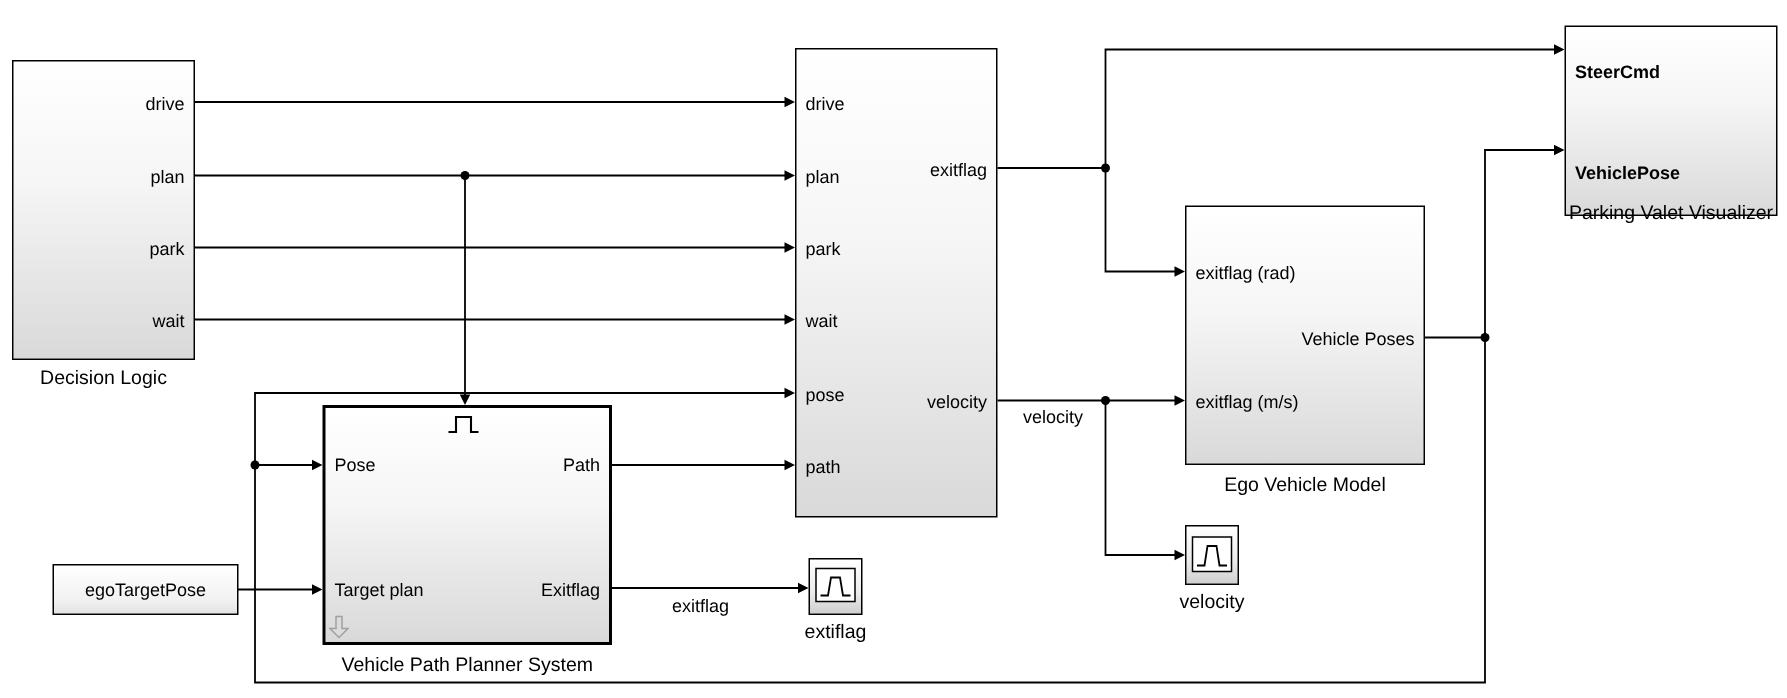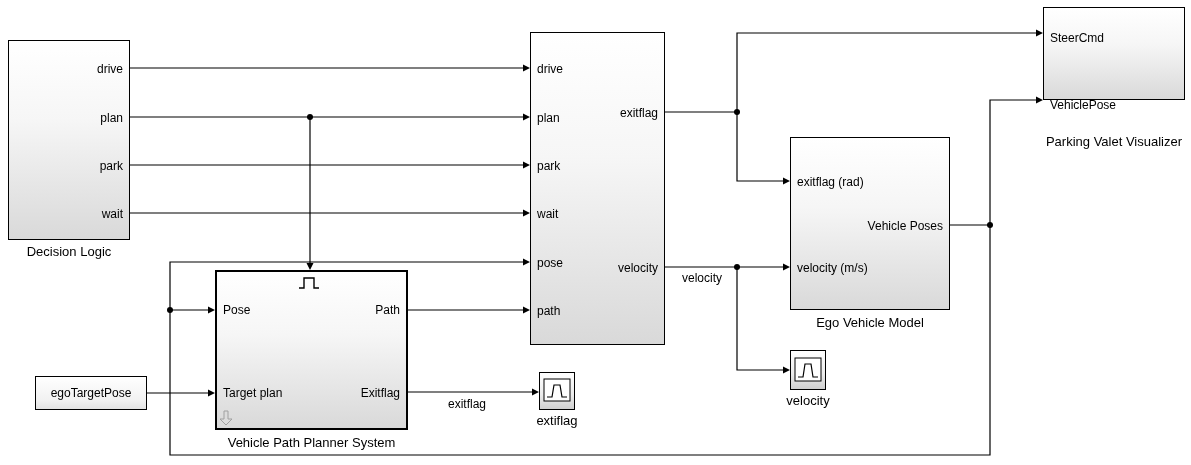--- a/index.html
+++ b/index.html
@@ -82,21 +82,21 @@
   </svg>
 
   <div class="block" style="left:8px; top:40px; width:122px; height:200px;">
     <div class="port-label out" style="top:21px">drive</div>
     <div class="port-label out" style="top:70px">plan</div>
     <div class="port-label out" style="top:118px">park</div>
     <div class="port-label out" style="top:166px">wait</div>
   </div>
   <div class="block-caption" style="left:-42px; top:245px; width:222px;">Decision Logic</div>
 
-  <div class="source-block" style="left:35px; top:376px; width:112px; height:34px;text-align:center;">
+  <div class="source-block" style="left:35px; top:376px; width:124px; height:34px;text-align:center;">
     <span>egoTargetPose</span>
   </div>
 
   <div class="block subsystem" style="left:215px; top:270px; width:193px; height:160px;">
     <svg style="position:absolute; left:80px; top:4px;" width="26" height="14" viewBox="0 0 26 14">
       <polyline points="2,12 7,12 7,2 17,2 17,12 22,12" fill="none" stroke="#000" stroke-width="1.4"></polyline>
     </svg>
     <svg style="position:absolute; left:2px; bottom:2px;" width="14" height="16" viewBox="0 0 14 16">
       <path d="M5 1 h4 v8 h4 l-6 6 -6 -6 h4 z" fill="#dcdcdc" stroke="#a0a0a0"></path>
     </svg>
@@ -113,26 +113,26 @@
     <div class="port-label in" style="top:126px">park</div>
     <div class="port-label in" style="top:174px">wait</div>
     <div class="port-label in" style="top:223px">pose</div>
     <div class="port-label in" style="top:271px">path</div>
     <div class="port-label out" style="top:73px">exitflag</div>
     <div class="port-label out" style="top:228px">velocity</div>
   </div>
 
   <div class="block" style="left:790px; top:137px; width:160px; height:173px;">
     <div class="port-label in" style="top:37px">exitflag (rad)</div>
-    <div class="port-label in" style="top:123px">velocity (m/s)</div>
+    <div class="port-label in" style="top:123px">exitflag (m/s)</div>
     <div class="port-label out" style="top:81px">Vehicle Poses</div>
   </div>
   <div class="block-caption" style="left:740px; top:316px; width:260px;">Ego Vehicle Model</div>
 
-  <div class="block" style="left:1043px; top:7px; width:142px; height:93px;">
+  <div class="block" style="left:1043px; top:17px; width:142px; height:127px;font-weight:bold;">
     <div class="port-label in" style="top:23px">SteerCmd</div>
     <div class="port-label in" style="top:90px">VehiclePose</div>
   </div>
   <div class="block-caption" style="left:993px; top:135px; width:242px;">Parking Valet Visualizer</div>
 
   <div class="scope-block" style="left:539px; top:372px; width:36px; height:38px;">
     <svg width="34" height="36" viewBox="0 0 34 36">
       <rect x="4" y="6" width="26" height="22" fill="#ffffff" stroke="#000"></rect>
       <polyline points="7,24 12,24 14,12 20,12 22,24 27,24" fill="none" stroke="#000" stroke-width="1.2"></polyline>
     </svg>

